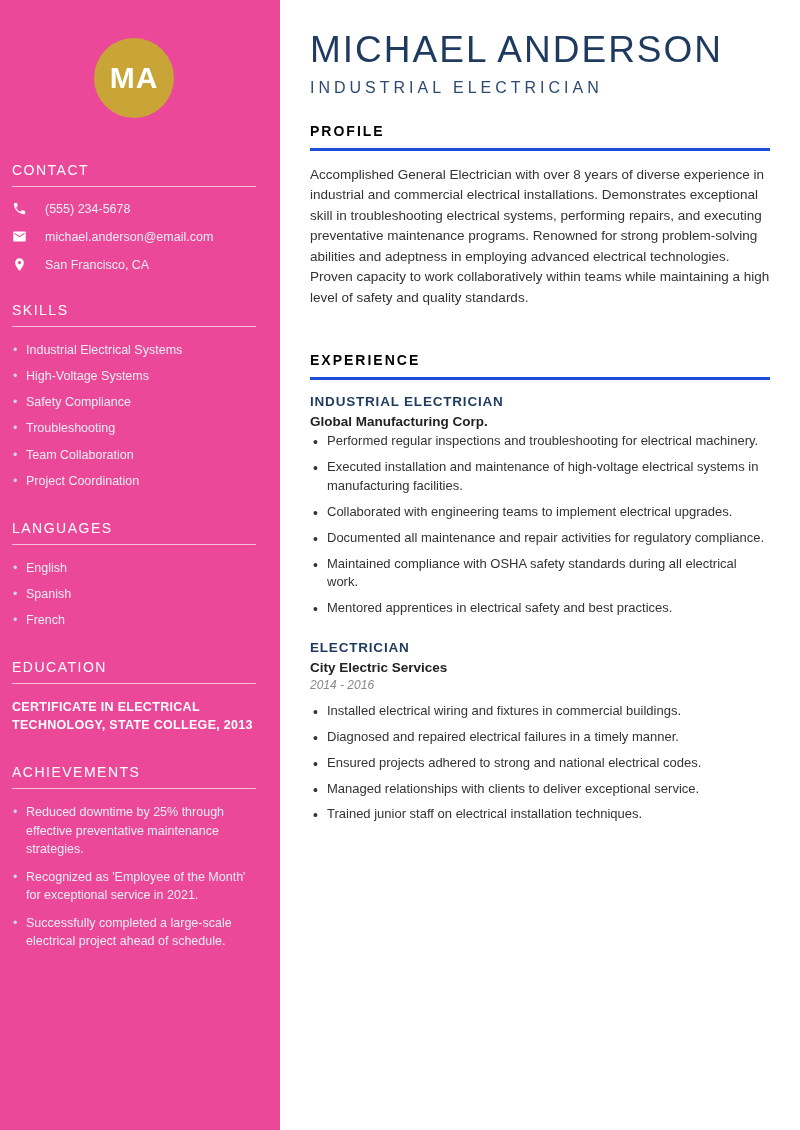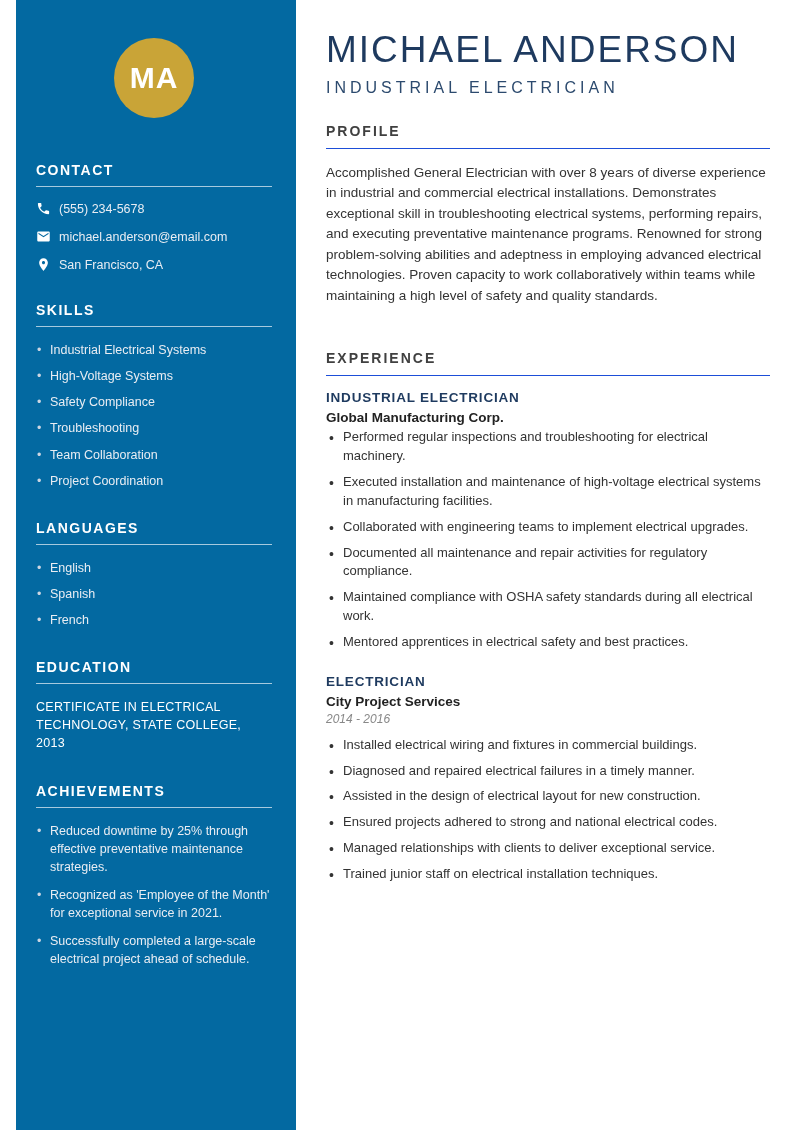--- a/index.html
+++ b/index.html
@@ -13,47 +13,46 @@
     width: 800px;
     height: 1130px;
     display: flex;
     overflow: hidden;
   }
 
   
   .sidebar {
     width: 280px;
     flex: 0 0 280px;
-    background: #0369a1;
+    background: #ec4899;
     color: #e9edf3;
-    padding: 38px 24px 30px 20px;
-    margin-left: 16px;
+    padding: 38px 24px 30px 12px;
   }
   .avatar-wrap { display: flex; justify-content: center; margin-bottom: 44px; }
   .avatar {
     width: 80px; height: 80px;
     border-radius: 50%;
     background: #c9a437;
     display: flex; align-items: center; justify-content: center;
     font-size: 30px; font-weight: bold; color: #ffffff;
     letter-spacing: 1px;
   }
   .side-section { margin-bottom: 30px; }
   .side-heading {
     color: #ffffff;
     font-size: 14px;
-    font-weight: bold;
+    font-weight: normal;
     letter-spacing: 1.5px;
     padding-bottom: 8px;
     border-bottom: 1px solid rgba(255,255,255,0.65);
     margin-bottom: 14px;
   }
   .contact-row {
     display: flex; align-items: center;
-    gap: 8px;
+    gap: 18px;
     margin-bottom: 13px;
     font-size: 12.5px;
   }
   .contact-row .icon { width: 15px; height: 15px; flex: 0 0 15px; color: #ffffff; }
   .contact-row .icon svg { width: 100%; height: 100%; display: block; }
   .side-list { list-style: none; }
   .side-list li {
     position: relative;
     padding-left: 14px;
     font-size: 12.5px;
@@ -62,21 +61,21 @@
     color: #e9edf3;
   }
   .side-list li::before {
     content: "•";
     position: absolute;
     left: 1px;
     color: #cdd6e2;
   }
   .edu-entry {
     font-size: 12.5px;
-    font-weight: normal;
+    font-weight: bold;
     color: #ffffff;
     line-height: 1.45;
     letter-spacing: 0.3px;
   }
   .ach-list li { margin-bottom: 10px; }
 
   
   .main {
     flex: 1;
     background: #ffffff;
@@ -92,24 +91,24 @@
   .job-subtitle {
     font-size: 16px;
     color: #2c4a6e;
     letter-spacing: 4px;
     margin-top: 8px;
     margin-bottom: 26px;
   }
   .main-heading {
     font-size: 14px;
     font-weight: bold;
-    color: #404040;
+    color: #000000;
     letter-spacing: 2px;
     padding-bottom: 9px;
-    border-bottom: 1px solid #1d4ed8;
+    border-bottom: 3px solid #1d4ed8;
     margin-bottom: 14px;
   }
   .profile-text {
     font-size: 13.5px;
     line-height: 1.52;
     color: #333;
     margin-bottom: 44px;
   }
   .job { margin-bottom: 22px; }
   .job-title {
@@ -250,26 +249,25 @@
           <li>Executed installation and maintenance of high-voltage electrical systems in manufacturing facilities.</li>
           <li>Collaborated with engineering teams to implement electrical upgrades.</li>
           <li>Documented all maintenance and repair activities for regulatory compliance.</li>
           <li>Maintained compliance with OSHA safety standards during all electrical work.</li>
           <li>Mentored apprentices in electrical safety and best practices.</li>
         </ul>
       </div>
 
       <div class="job">
         <div class="job-title">ELECTRICIAN</div>
-        <div class="job-company">City Project Services</div>
+        <div class="job-company">City Electric Services</div>
         <div class="job-dates">2014 - 2016</div>
         <ul class="job-bullets">
           <li>Installed electrical wiring and fixtures in commercial buildings.</li>
           <li>Diagnosed and repaired electrical failures in a timely manner.</li>
-          <li>Assisted in the design of electrical layout for new construction.</li>
           <li>Ensured projects adhered to strong and national electrical codes.</li>
           <li>Managed relationships with clients to deliver exceptional service.</li>
           <li>Trained junior staff on electrical installation techniques.</li>
         </ul>
       </div>
 
     </section>
 
   </main>
 

